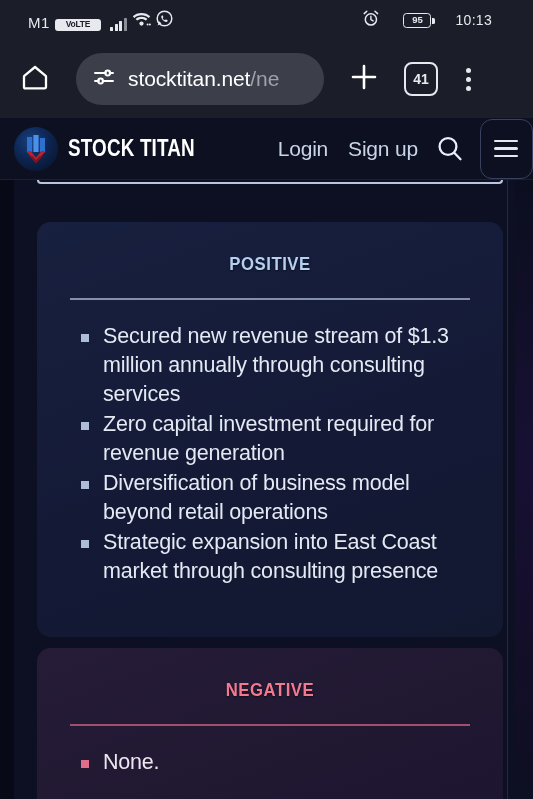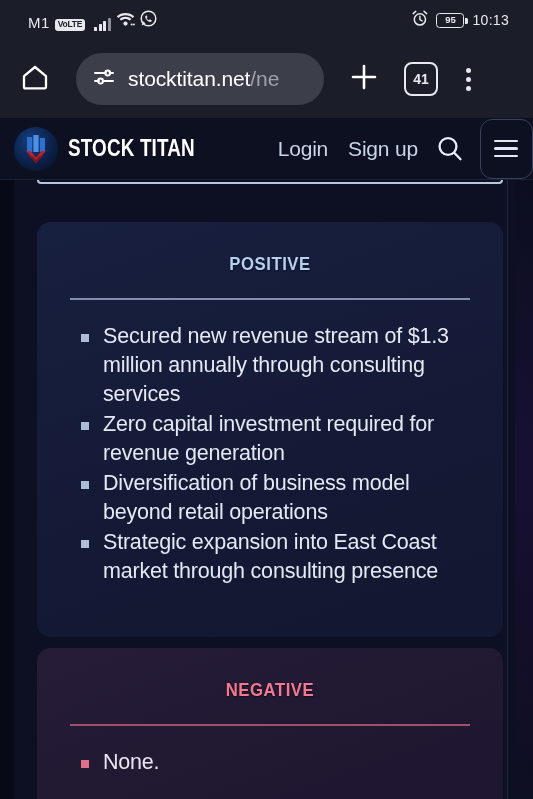--- a/index.html
+++ b/index.html
@@ -10,26 +10,26 @@
     -webkit-font-smoothing:antialiased;
   }
   .screen { position:relative; width:533px; height:799px; overflow:hidden; }
 
   
   .statusbar{
     position:relative; height:40px; background:#1b1e28;
     display:flex; align-items:center; padding:0 14px;
   }
   .sb-left{ display:flex; align-items:flex-end; gap:5px; margin-left:14px; }
-  .sb-right{ display:flex; align-items:center; gap:8px; margin-left:auto; margin-right:10px;text-align:center; }
+  .sb-right{ display:flex; align-items:center; gap:24px; margin-left:auto; margin-right:27px;text-align:center; }
   .sb-carrier{ color:#e8e9ee; font-size:15px; letter-spacing:.4px; }
   .volte-badge{
     display:inline-flex; align-items:center; justify-content:center;
     background:#e8e9ee; color:#1b1e28; font-size:8.5px; font-weight:bold;
-    border-radius:3px; padding:1px 3px; line-height:1.15; letter-spacing:-.2px;
+    border-radius:3px; padding:1px 11px; line-height:1.15; letter-spacing:-.2px;
   }
   .bars{ display:flex; align-items:flex-end; gap:1.5px; height:13px; margin-left:4px; }
   .bars i{ display:block; width:3px; background:#e8e9ee; border-radius:.5px; }
   .bars i:nth-child(1){ height:4px; }
   .bars i:nth-child(2){ height:7px; }
   .bars i:nth-child(3){ height:10px; }
   .bars i:nth-child(4){ height:13px; background:#8b8e99; }
   .sb-time{ color:#e8e9ee; font-size:14px; letter-spacing:.3px; }
   .battery{
     position:relative; width:28px; height:15px; border:1.6px solid #e8e9ee;

